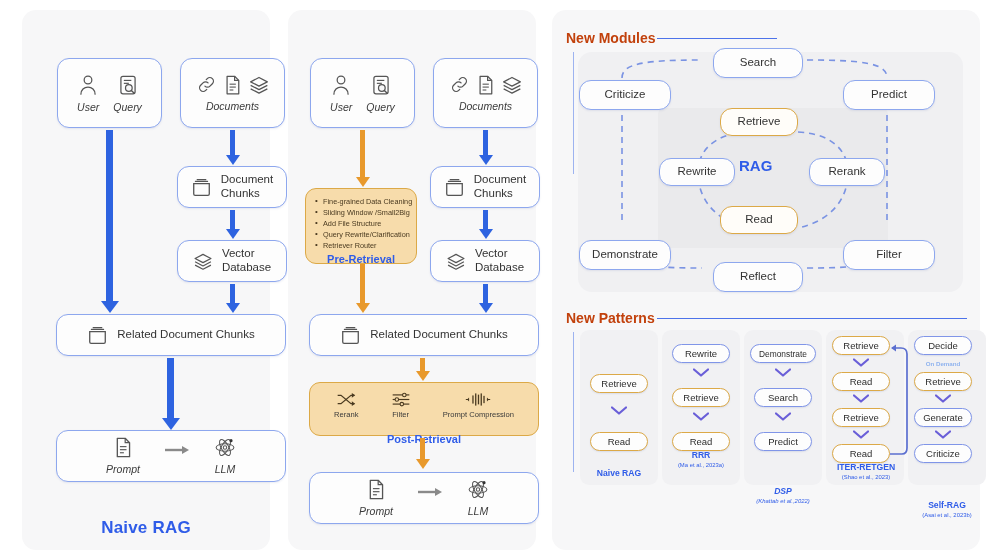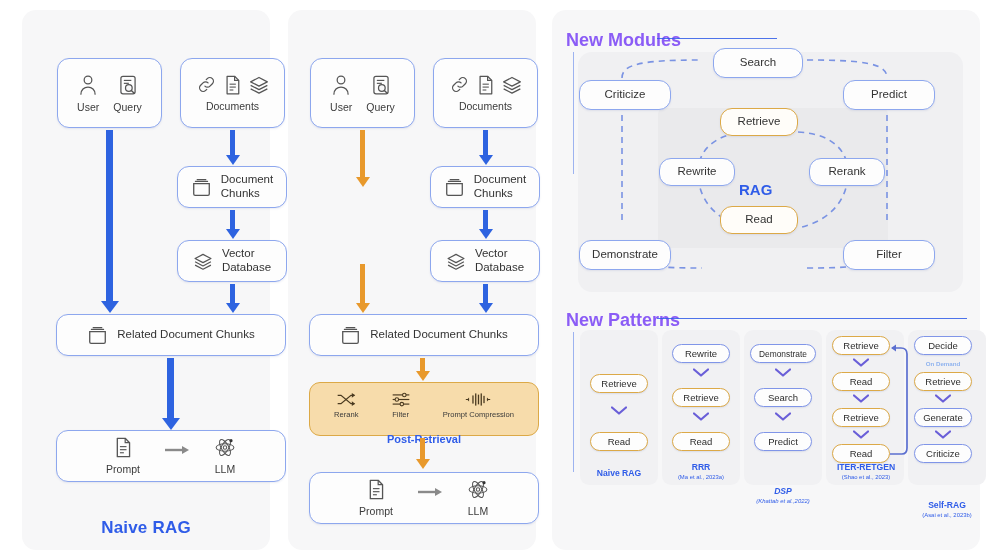--- a/index.html
+++ b/index.html
@@ -38,21 +38,21 @@
     box-shadow: 0 1px 2px rgba(60,80,160,.10);
     text-align: center;
   }
   .node.orange {
     border-color: #dca947;
     background: #fffdf9;
   }
   .node .lbl { line-height: 1.18; }
 
   .iconrow { display:flex; align-items:center; justify-content:center; gap: 14px; }
-  .iconcell { display:flex; flex-direction:column; align-items:center; gap:5px; }
+  .iconcell { display:flex; flex-direction:column; align-items:center; gap:5px;font-style:italic; }
   .iconcell .cap { font-size: 10.5px; color:#3b3b3b; }
   .sideicon { display:flex; align-items:center; gap: 9px; padding: 0 10px; }
   .sideicon .txt { font-size: 11.5px; color:#333; line-height:1.2; text-align:left; }
 
   svg.ic { display:block; }
 
   
   .arrow {
     position: absolute;
     background: #2e63e0;
@@ -85,21 +85,21 @@
     text-align:center; color:#2f5ce8; font-weight:bold; font-size:11px; margin-top:2px;
   }
   .obox .stage-lbl.center { margin-top: 14px; }
 
   .post-icons { display:flex; justify-content: space-around; align-items:flex-end; padding: 9px 8px 0 8px; }
   .post-icons .pi { display:flex; flex-direction:column; align-items:center; gap:3px; }
   .post-icons .pi .cap { font-size: 7.6px; color:#3a3a3a; white-space: nowrap; }
 
   
   .sec-head {
-    position:absolute; color:#8b5cf6; font-weight:bold; font-size:18px;
+    position:absolute; color:#c2410c; font-weight:bold; font-size:14px;
   }
   .sec-rule {
     position:absolute; height:1.4px; background:#2f5ce8; opacity:.85;
   }
   .sec-rule-v {
     position:absolute; width:1.4px; background:#8da7ee; opacity:.85;
   }
   .modbg {
     position:absolute; background:#f0f0f2; border-radius:14px;
   }
@@ -378,20 +378,30 @@
         </span>
         <span class="txt" style="white-space:pre-line;">Vector
 Database</span>
       </div>
     </div>
 
     <div class="arrow v" style="left:195px; top:274px; height:20px;"></div>
 
     <div class="arrow v orange" style="left:72px; top:120px; height:48px;"></div>
 
+    <div class="obox" style="left:17px; top:178px; width:112px; height:76px;">
+      <ul>
+        <li>Fine-grained Data Cleaning</li>
+        <li>Sliding Window /Small2Big</li>
+        <li>Add File Structure</li>
+        <li>Query Rewrite/Clarification</li>
+        <li>Retriever Router</li>
+      </ul>
+      <div class="stage-lbl">Pre-Retrieval</div>
+    </div>
 
     <div class="arrow v orange" style="left:72px; top:254px; height:40px;"></div>
 
     <div class="node" style="left:21px; top:304px; width:230px; height:42px;">
       <div class="sideicon">
         <span>
           <svg class="ic" width="21" height="19" viewBox="0 0 24 22">
               <path d="M3 6.5h18v12a1.6 1.6 0 0 1-1.6 1.6H4.6A1.6 1.6 0 0 1 3 18.5z" fill="none" stroke="#555" stroke-width="1.5"></path>
               <path d="M5 4h14" stroke="#555" stroke-width="1.5" stroke-linecap="round"></path>
               <path d="M7 1.8h10" stroke="#555" stroke-width="1.4" stroke-linecap="round"></path>
@@ -529,34 +539,37 @@
     </div>
     <div class="node" style="left:291px; top:70px; width:92px; height:30px;">
       <span class="lbl">Predict</span>
     </div>
     <div class="node" style="left:27px; top:230px; width:92px; height:30px;">
       <span class="lbl">Demonstrate</span>
     </div>
     <div class="node" style="left:291px; top:230px; width:92px; height:30px;">
       <span class="lbl">Filter</span>
     </div>
+    <div class="node" style="left:161px; top:252px; width:90px; height:30px;">
+      <span class="lbl">Reflect</span>
+    </div>
 
     <div class="node orange" style="left:168px; top:98px; width:78px; height:28px;">
       <span class="lbl">Retrieve</span>
     </div>
     <div class="node" style="left:107px; top:148px; width:76px; height:28px;">
       <span class="lbl">Rewrite</span>
     </div>
     <div class="node" style="left:257px; top:148px; width:76px; height:28px;">
       <span class="lbl">Rerank</span>
     </div>
     <div class="node orange" style="left:168px; top:196px; width:78px; height:28px;">
       <span class="lbl">Read</span>
     </div>
-    <div class="rag-word" style="left:187px; top:171px;">RAG</div>
+    <div class="rag-word" style="left:187px; top:147px;">RAG</div>
 
     <div class="sec-head" style="left:14px; top:300px;">New Patterns</div>
     <div class="sec-rule" style="left:105px; top:308px; width:310px;"></div>
     <div class="sec-rule-v" style="left:21px; top:322px; height:140px;"></div>
 
     <div class="pcol" style="left:28px; top:320px; width:78px; height:155px;"></div>
     <div class="pnode" style="left:38px; top:364px; width:58px;">
       <span>Retrieve</span>
     </div>
     <div class="chev" style="left:59px; top:396px;">
@@ -585,21 +598,21 @@
       <span>Retrieve</span>
     </div>
     <div class="chev" style="left:141px; top:402px;">
       <svg width="16" height="9" viewBox="0 0 16 9">
           <path d="M1 1.5 8 7.5 15 1.5" fill="none" stroke="#6a5fd8" stroke-width="2.2" stroke-linecap="round" stroke-linejoin="round"></path>
         </svg>
     </div>
     <div class="pnode" style="left:120px; top:422px; width:58px;">
       <span>Read</span>
     </div>
-    <div class="pcap" style="left:108px; top:452px; width:82px;">
+    <div class="pcap" style="left:108px; top:440px; width:82px;">
       <span>RRR</span>
       <span class="cite">(Ma et al., 2023a)</span>
     </div>
 
     <div class="pcol" style="left:192px; top:320px; width:78px; height:155px;"></div>
     <div class="pnode blue" style="left:198px; top:334px; width:66px;">
       <span style="font-size:8.4px;">Demonstrate</span>
     </div>
     <div class="chev" style="left:223px; top:358px;">
       <svg width="16" height="9" viewBox="0 0 16 9">

